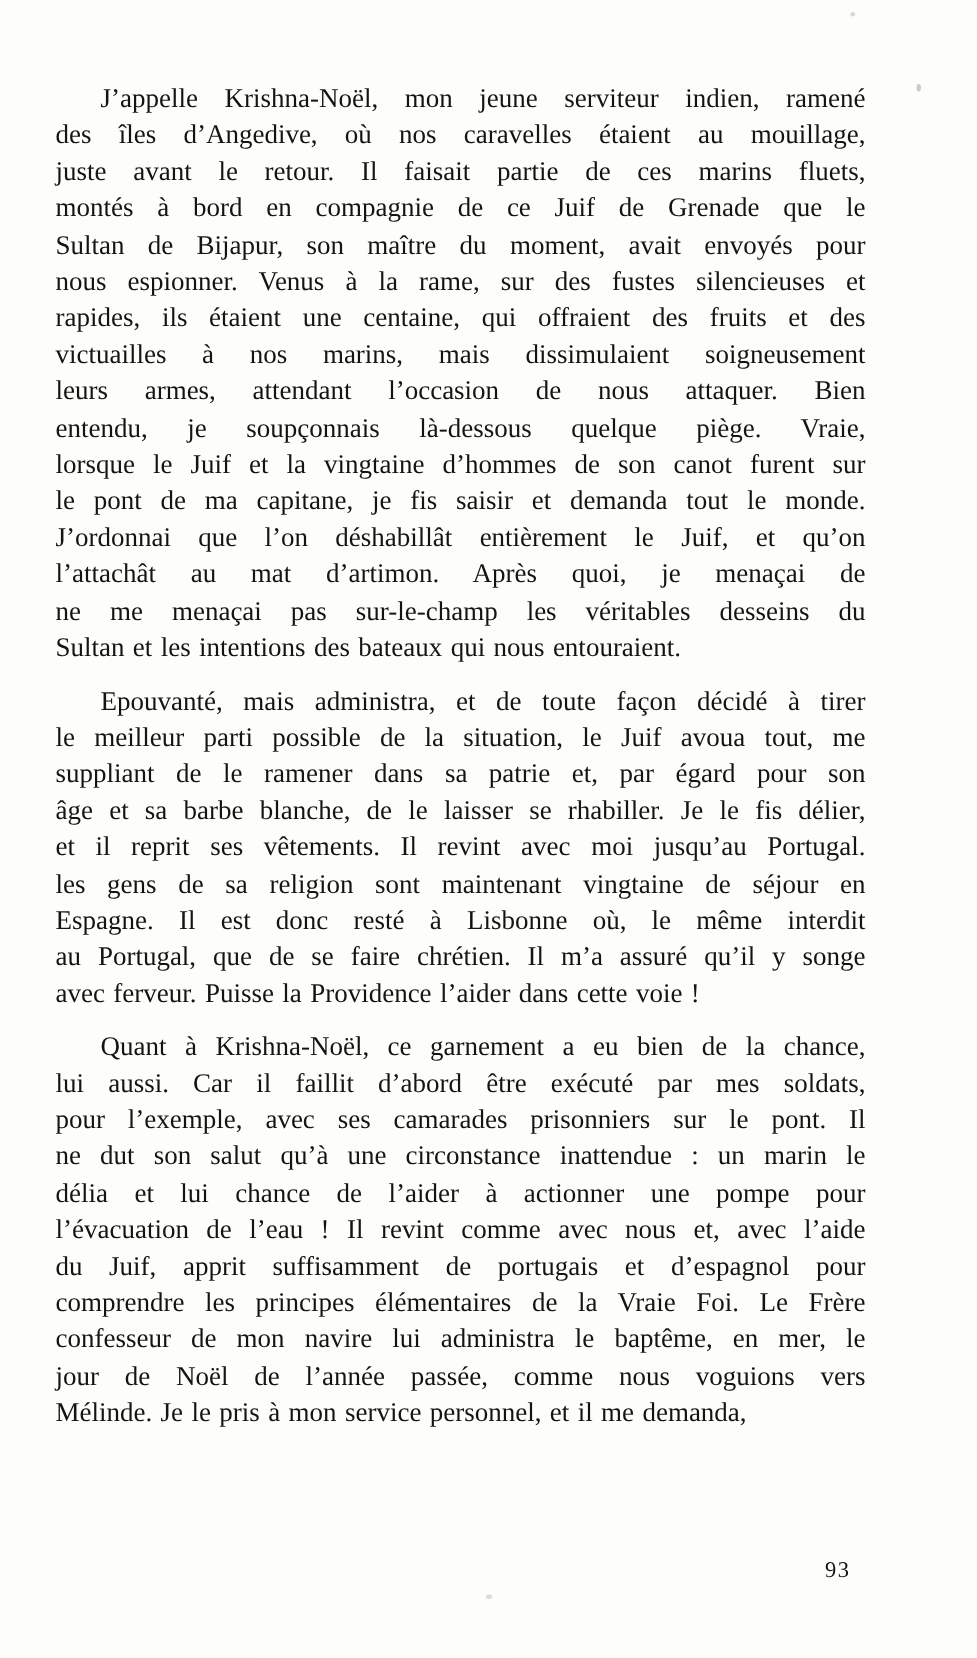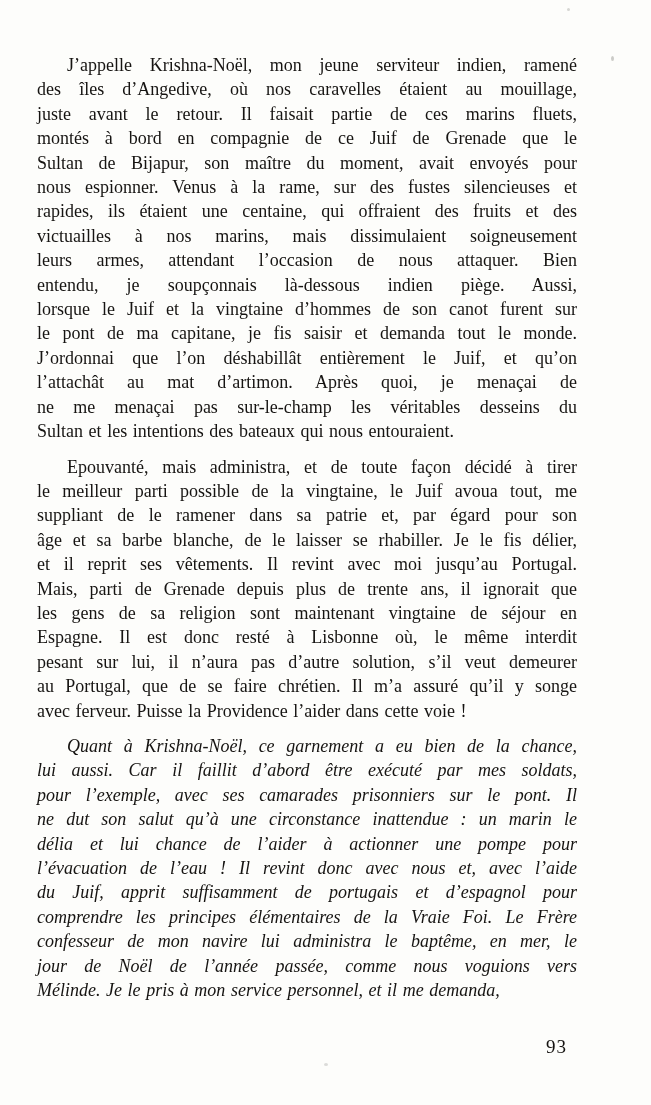--- a/index.html
+++ b/index.html
@@ -15,37 +15,37 @@
     color: #161412;
     overflow: hidden;
     padding-left: 32px;
   }
   .text-block {
     position: absolute;
     left: 37px; top: 53px;
     width: 540px;
   }
   .paragraph { margin: 0 0 11px 0; }
-  .paragraph:last-child { margin-bottom: 16px; font-style: italic; }
+  .paragraph:last-child { margin-bottom: 16px; }
   .line {
     font-size: 18px;
     line-height: 24.4px;
     text-align: justify;
     text-align-last: justify;
     -moz-text-align-last: justify;
     word-spacing: 0.06em;
   }
   .line.first { text-indent: 30px; }
   .line.last { text-align-last: left; -moz-text-align-last: left; }
   .folio {
     position: absolute;
     top: 1036px; left: 0;
     width: 567px;
     text-align: right;
-    font-size: 19px;
+    font-size: 15px;
     line-height: 22px;
     letter-spacing: 1px;
   }
   .speck {
     position: absolute;
     background: #8f8f8a;
     border-radius: 50%;
   }
   .speck-1 { left: 611px; top: 56px;  width: 3px; height: 5px; opacity: .45; }
   .speck-2 { left: 567px; top: 8px;   width: 3px; height: 3px; opacity: .35; }
@@ -59,48 +59,46 @@
       <div class="paragraph">
         <div class="line first">J’appelle Krishna-Noël, mon jeune serviteur indien, ramené</div>
         <div class="line">des îles d’Angedive, où nos caravelles étaient au mouillage,</div>
         <div class="line">juste avant le retour. Il faisait partie de ces marins fluets,</div>
         <div class="line">montés à bord en compagnie de ce Juif de Grenade que le</div>
         <div class="line">Sultan de Bijapur, son maître du moment, avait envoyés pour</div>
         <div class="line">nous espionner. Venus à la rame, sur des fustes silencieuses et</div>
         <div class="line">rapides, ils étaient une centaine, qui offraient des fruits et des</div>
         <div class="line">victuailles à nos marins, mais dissimulaient soigneusement</div>
         <div class="line">leurs armes, attendant l’occasion de nous attaquer. Bien</div>
-        <div class="line">entendu, je soupçonnais là-dessous indien piège. Aussi,</div>
+        <div class="line">entendu, je soupçonnais là-dessous quelque piège. Vraie,</div>
         <div class="line">lorsque le Juif et la vingtaine d’hommes de son canot furent sur</div>
         <div class="line">le pont de ma capitane, je fis saisir et demanda tout le monde.</div>
         <div class="line">J’ordonnai que l’on déshabillât entièrement le Juif, et qu’on</div>
         <div class="line">l’attachât au mat d’artimon. Après quoi, je menaçai de</div>
         <div class="line">ne me menaçai pas sur-le-champ les véritables desseins du</div>
         <div class="line last">Sultan et les intentions des bateaux qui nous entouraient.</div>
       </div>
       <div class="paragraph">
         <div class="line first">Epouvanté, mais administra, et de toute façon décidé à tirer</div>
-        <div class="line">le meilleur parti possible de la vingtaine, le Juif avoua tout, me</div>
+        <div class="line">le meilleur parti possible de la situation, le Juif avoua tout, me</div>
         <div class="line">suppliant de le ramener dans sa patrie et, par égard pour son</div>
         <div class="line">âge et sa barbe blanche, de le laisser se rhabiller. Je le fis délier,</div>
         <div class="line">et il reprit ses vêtements. Il revint avec moi jusqu’au Portugal.</div>
-        <div class="line">Mais, parti de Grenade depuis plus de trente ans, il ignorait que</div>
         <div class="line">les gens de sa religion sont maintenant vingtaine de séjour en</div>
         <div class="line">Espagne. Il est donc resté à Lisbonne où, le même interdit</div>
-        <div class="line">pesant sur lui, il n’aura pas d’autre solution, s’il veut demeurer</div>
         <div class="line">au Portugal, que de se faire chrétien. Il m’a assuré qu’il y songe</div>
         <div class="line last">avec ferveur. Puisse la Providence l’aider dans cette voie !</div>
       </div>
       <div class="paragraph">
         <div class="line first">Quant à Krishna-Noël, ce garnement a eu bien de la chance,</div>
         <div class="line">lui aussi. Car il faillit d’abord être exécuté par mes soldats,</div>
         <div class="line">pour l’exemple, avec ses camarades prisonniers sur le pont. Il</div>
         <div class="line">ne dut son salut qu’à une circonstance inattendue : un marin le</div>
         <div class="line">délia et lui chance de l’aider à actionner une pompe pour</div>
-        <div class="line">l’évacuation de l’eau ! Il revint donc avec nous et, avec l’aide</div>
+        <div class="line">l’évacuation de l’eau ! Il revint comme avec nous et, avec l’aide</div>
         <div class="line">du Juif, apprit suffisamment de portugais et d’espagnol pour</div>
         <div class="line">comprendre les principes élémentaires de la Vraie Foi. Le Frère</div>
         <div class="line">confesseur de mon navire lui administra le baptême, en mer, le</div>
         <div class="line">jour de Noël de l’année passée, comme nous voguions vers</div>
         <div class="line last">Mélinde. Je le pris à mon service personnel, et il me demanda,</div>
       </div>
     </div>
   <div class="folio">93</div>
   <div class="speck speck-1"></div>
   <div class="speck speck-2"></div>

